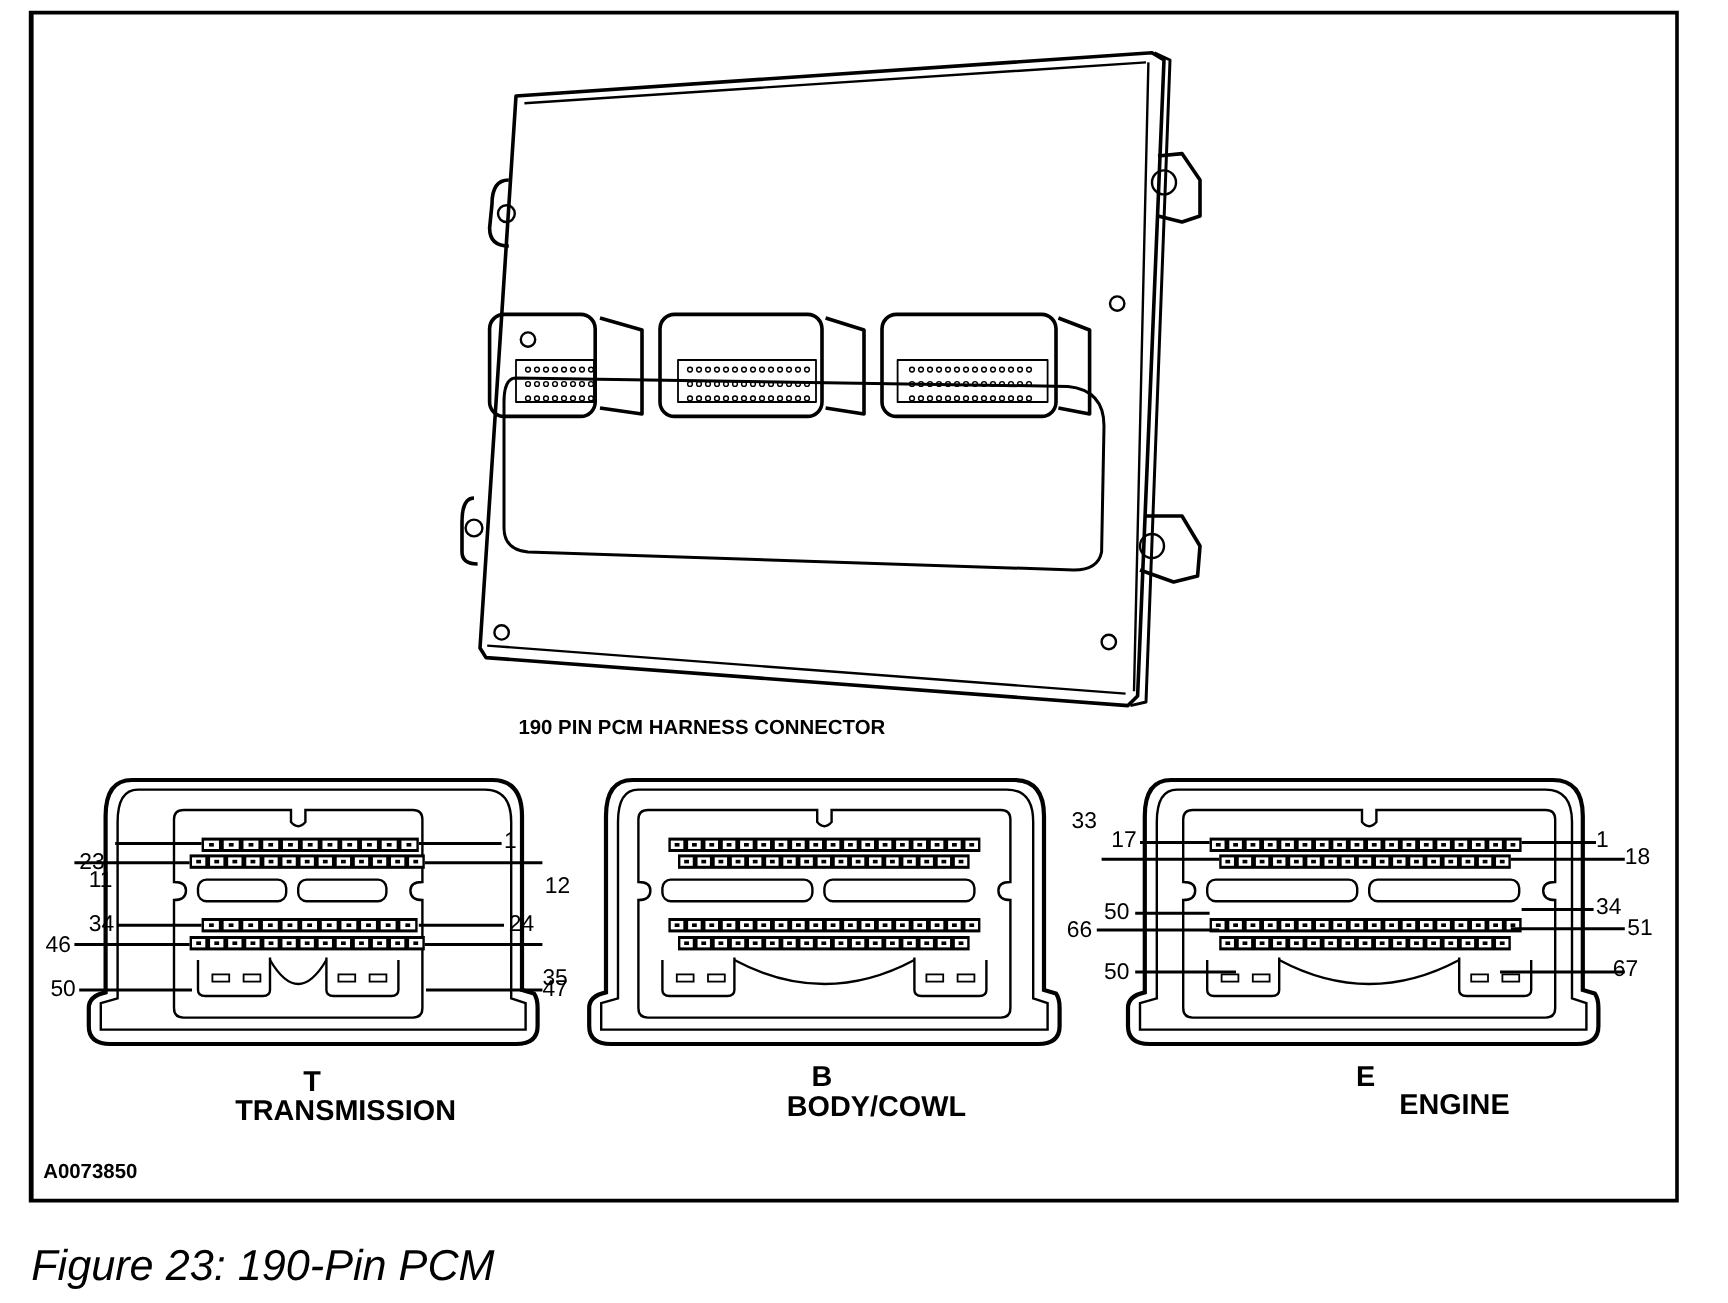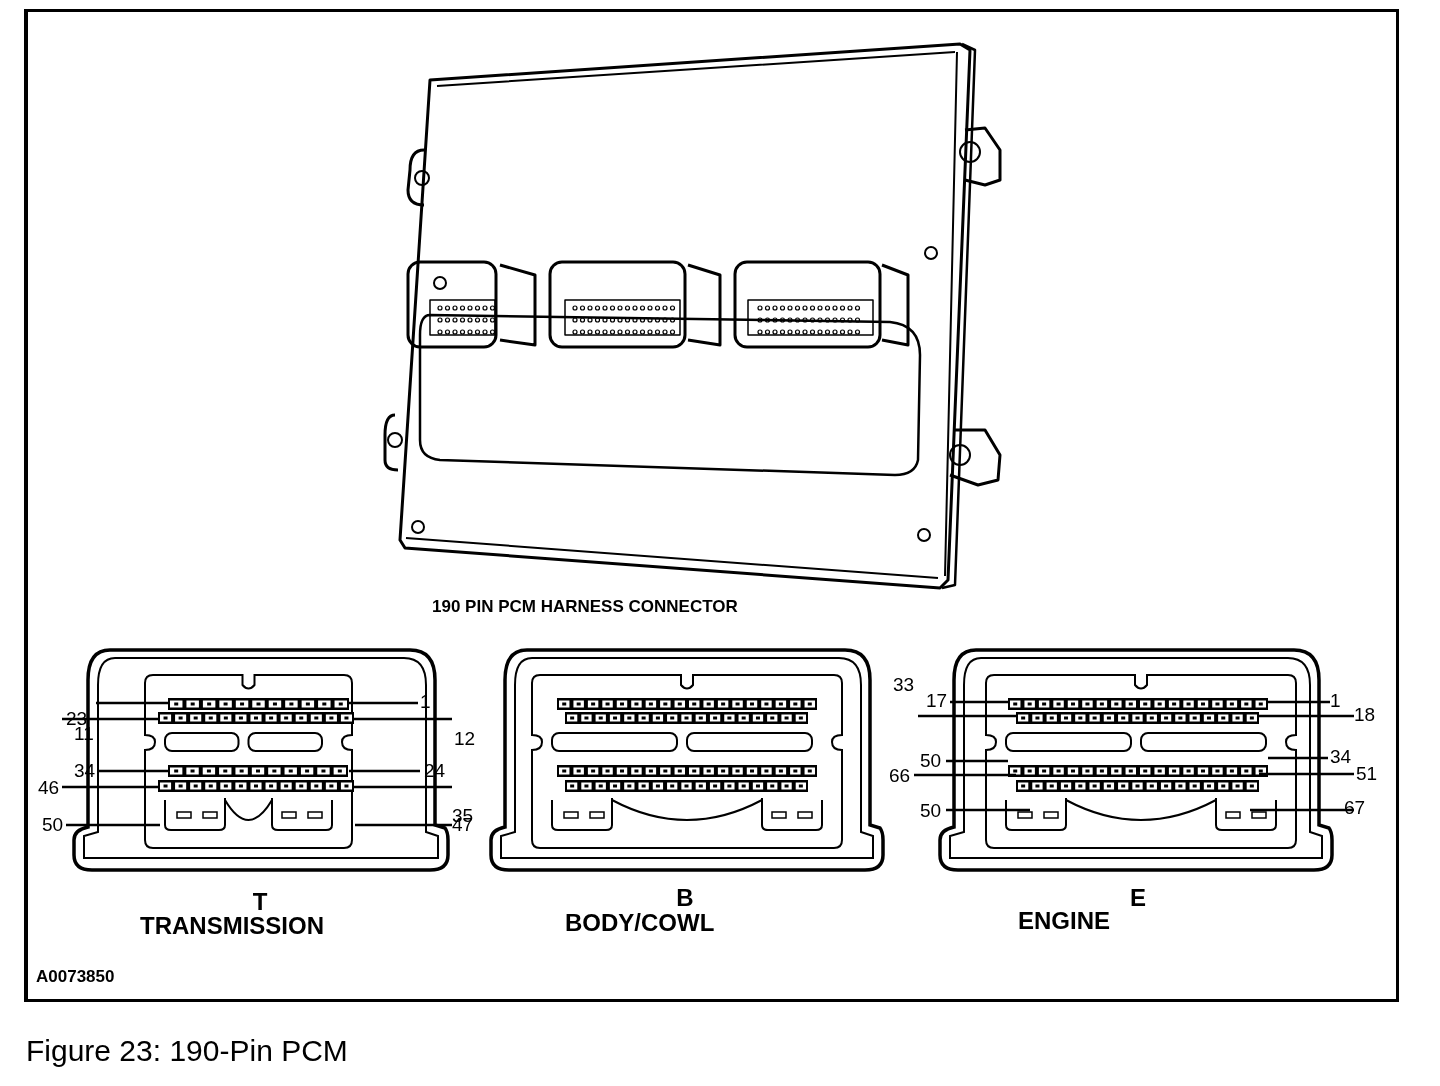--- a/index.html
+++ b/index.html
@@ -3,23 +3,23 @@
 <meta charset="utf-8">
 <style>
   html, body { margin:0; padding:0; background:#fff; }
   body { width:1440px; height:1086px; position:relative; overflow:hidden; font-family:"Liberation Sans", sans-serif; color:#000; }
   #frame { position:absolute; left:24px; top:9px; width:1368px; height:987px; border:3px solid #000; border-left-width:4px; }
   svg { position:absolute; left:0; top:0; }
   .lbl { position:absolute; font-weight:bold; font-family:"Liberation Sans", sans-serif; }
   .pin { position:absolute; font-size:19px; font-family:"Liberation Sans", sans-serif; }
   .title { font-size:17px; }
   .conn-letter { font-size:24px; text-align:center; }
-  .conn-name { font-size:24px; text-align:left; }
+  .conn-name { font-size:24px; text-align:right; }
   #figid { font-size:17px; }
-  #caption { position:absolute; left:26px; top:1034px; font-size:30px; font-family:"Liberation Sans", sans-serif; }
+  #caption { position:absolute; left:26px; top:1034px; font-size:36px; font-style:italic; font-family:"Liberation Sans", sans-serif; }
 </style>
 </head>
 <body>
 
 <div id="frame"></div>
 
 <svg width="1440" height="1086">
   <g fill="none" stroke="#000" stroke-width="3" stroke-linejoin="round">
 
     <path d="M430 80 L960 44 L970 50 L948 580 L940 588 L405 548 L400 540 Z"></path>

